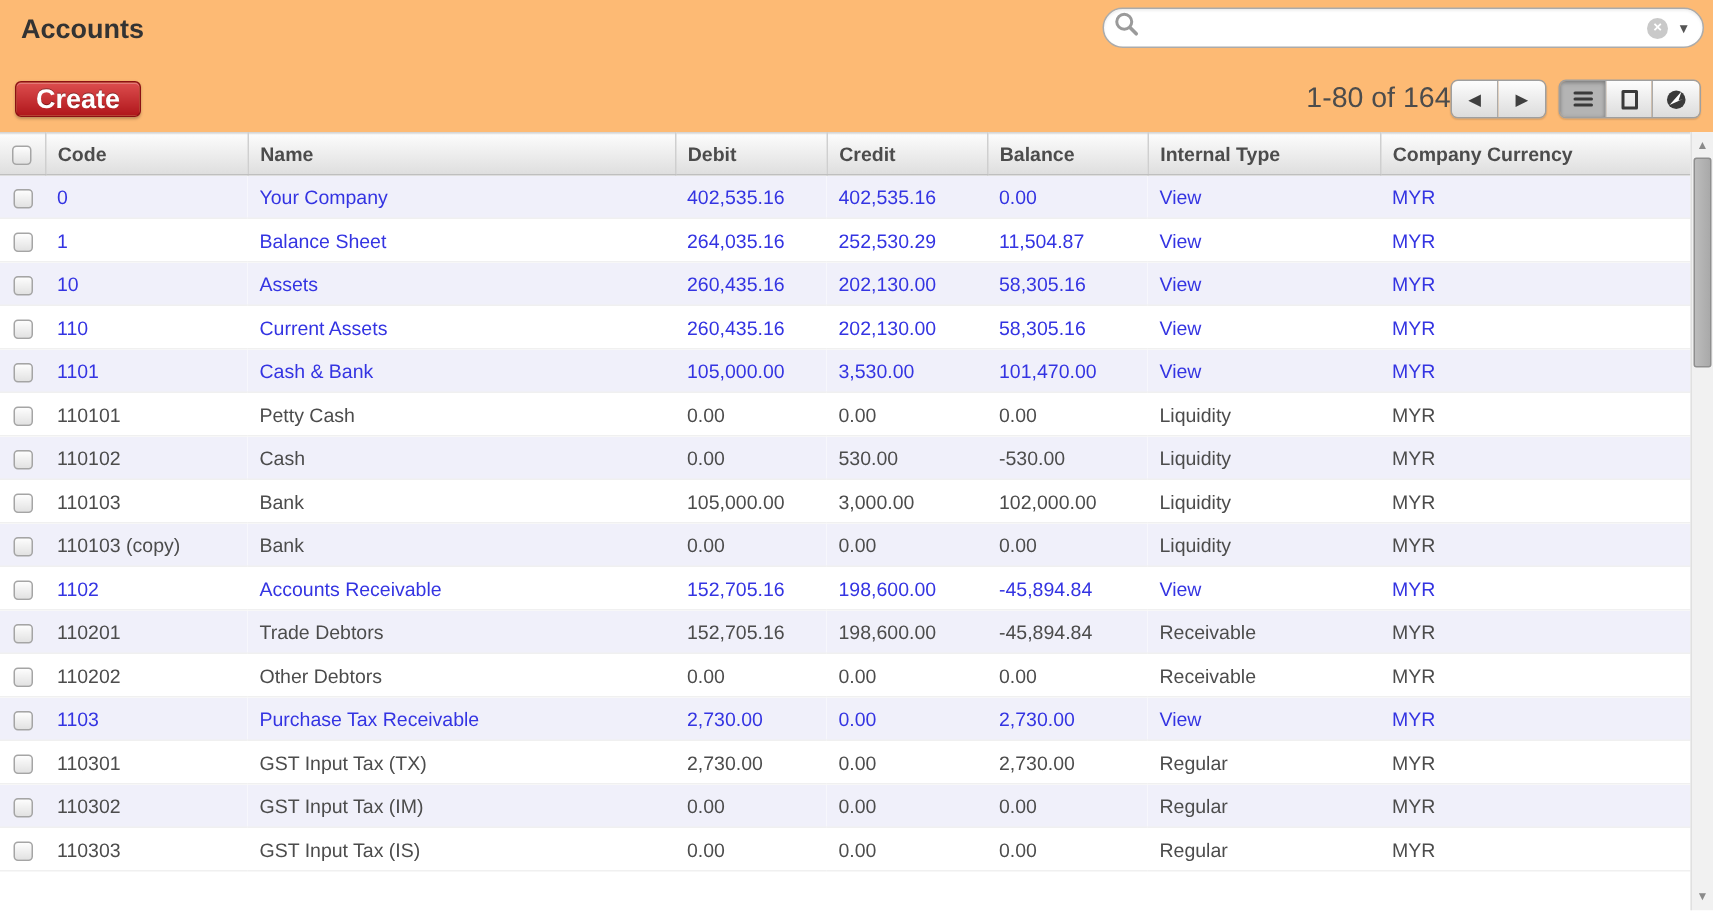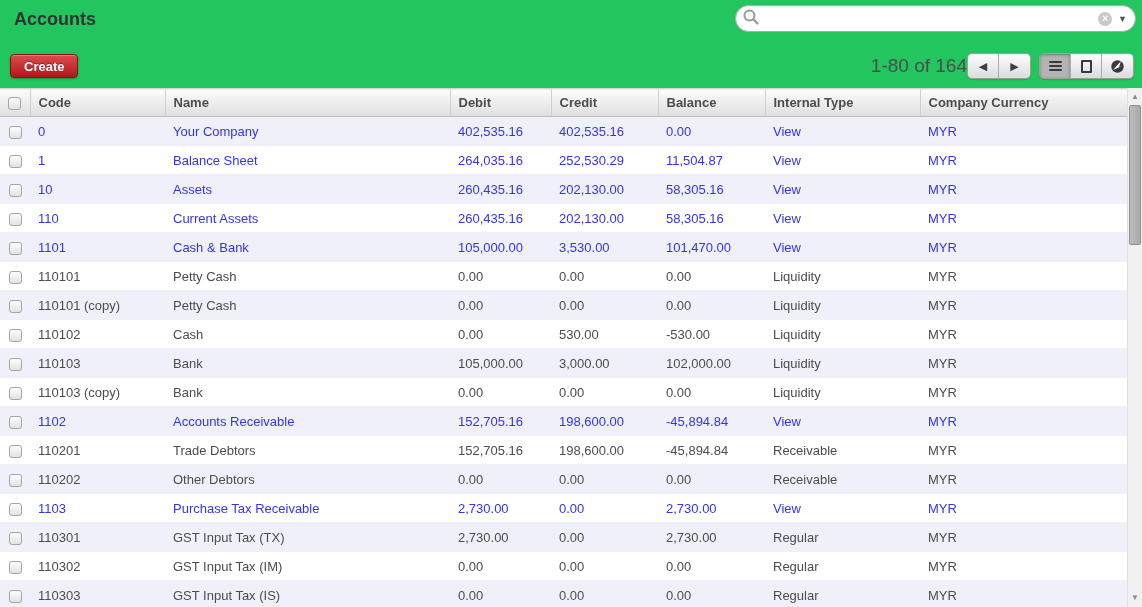--- a/index.html
+++ b/index.html
@@ -1,20 +1,20 @@
 <!DOCTYPE html>
 <html><head>
 <meta charset="utf-8">
 <style>
   * { box-sizing: border-box; margin: 0; padding: 0; }
   html, body { width: 1142px; height: 607px; overflow: hidden; }
   body { font-family: "Liberation Sans", sans-serif; background: #ffffff; position: relative; }
 
   
-  .chrome { position: absolute; top: 0; left: 0; width: 1142px; height: 88px; background: #22c55e; }
+  .chrome { position: absolute; top: 0; left: 0; width: 1142px; height: 88px; background: #fdba74; }
   .page-title { position: absolute; left: 14px; top: 9px; font-size: 18px; font-weight: bold; color: #333333; }
 
   .searchbox {
     position: absolute; right: 6px; top: 5px; width: 401px; height: 27px;
     background: #ffffff; border: 1px solid #ababab; border-radius: 14px;
     display: flex; align-items: center; padding: 0 8px 0 6px;
     box-shadow: inset 0 1px 2px rgba(0,0,0,0.08);
   }
   .searchbox .mag { flex: 0 0 auto; margin-right: 4px; }
   .searchbox input { flex: 1 1 auto; border: none; outline: none; font-size: 13px; color: #444; background: transparent; height: 20px; }
@@ -23,21 +23,21 @@
     background: #c9c9c9; color: #ffffff; font-size: 10px; line-height: 14px;
     text-align: center; font-weight: bold; cursor: pointer; margin-right: 6px;
   }
   .search-drop { flex: 0 0 auto; font-size: 9px; color: #555555; cursor: pointer; }
 
   
   .create-btn {
     position: absolute; left: 10px; top: 54px; height: 24px; padding: 0 13px;
     background: linear-gradient(to bottom, #dd4e4e, #b0171c);
     border: 1px solid #8c1014; border-radius: 4px;
-    color: #ffffff; font-size: 13px; font-weight: bold;
+    color: #ffffff; font-size: 18px; font-weight: bold;
     text-shadow: 0 -1px 0 rgba(0,0,0,0.35);
     box-shadow: 0 1px 2px rgba(0,0,0,0.25), inset 0 1px 0 rgba(255,255,255,0.25);
     cursor: pointer; font-family: "Liberation Sans", sans-serif;
   }
 
   .toolbar-right { position: absolute; right: 8px; top: 53px; height: 26px; display: flex; align-items: center; }
   .pager-text { font-size: 19px; color: #4c4c4c; margin-right: 0; }
   .btn-group { display: flex; border: 1px solid #9f9f9f; border-radius: 5px; overflow: hidden; box-shadow: 0 1px 1px rgba(0,0,0,0.12); }
   .btn-group + .btn-group { margin-left: 8px; }
   .grp-btn {
@@ -225,30 +225,20 @@
     <td class="chk"><span class="cb"></span></td>
     <td>110101</td>
     <td>Petty Cash</td>
     <td class="num">0.00</td>
     <td class="num">0.00</td>
     <td class="num">0.00</td>
     <td>Liquidity</td>
     <td>MYR</td>
   </tr>
 
-  <tr>
-    <td class="chk"><span class="cb"></span></td>
-    <td>110101 (copy)</td>
-    <td>Petty Cash</td>
-    <td class="num">0.00</td>
-    <td class="num">0.00</td>
-    <td class="num">0.00</td>
-    <td>Liquidity</td>
-    <td>MYR</td>
-  </tr>
 
   <tr>
     <td class="chk"><span class="cb"></span></td>
     <td>110102</td>
     <td>Cash</td>
     <td class="num">0.00</td>
     <td class="num">530.00</td>
     <td class="num">-530.00</td>
     <td>Liquidity</td>
     <td>MYR</td>

